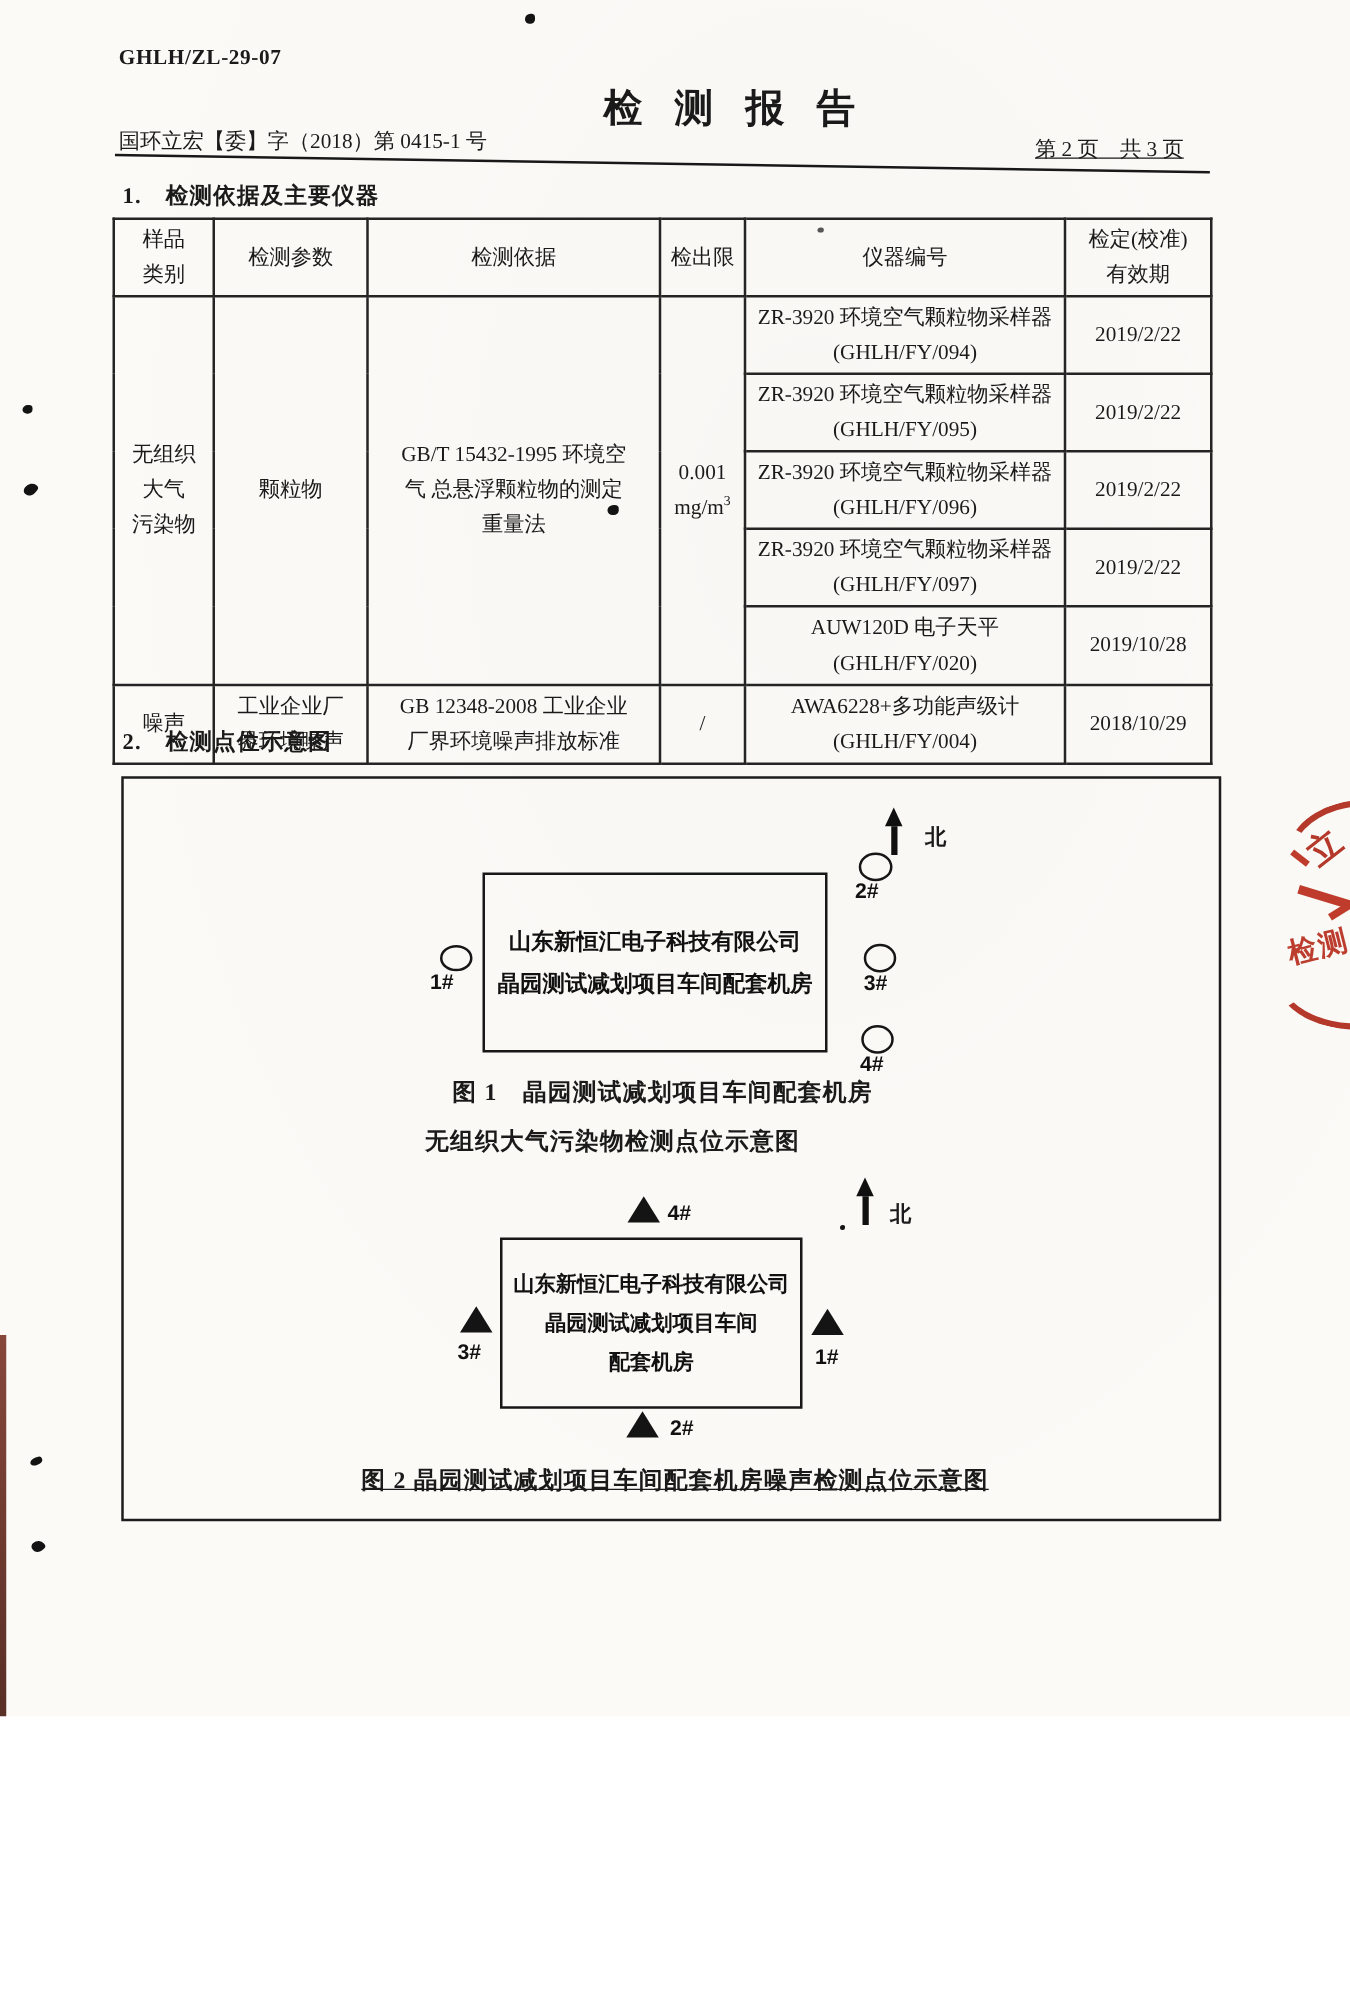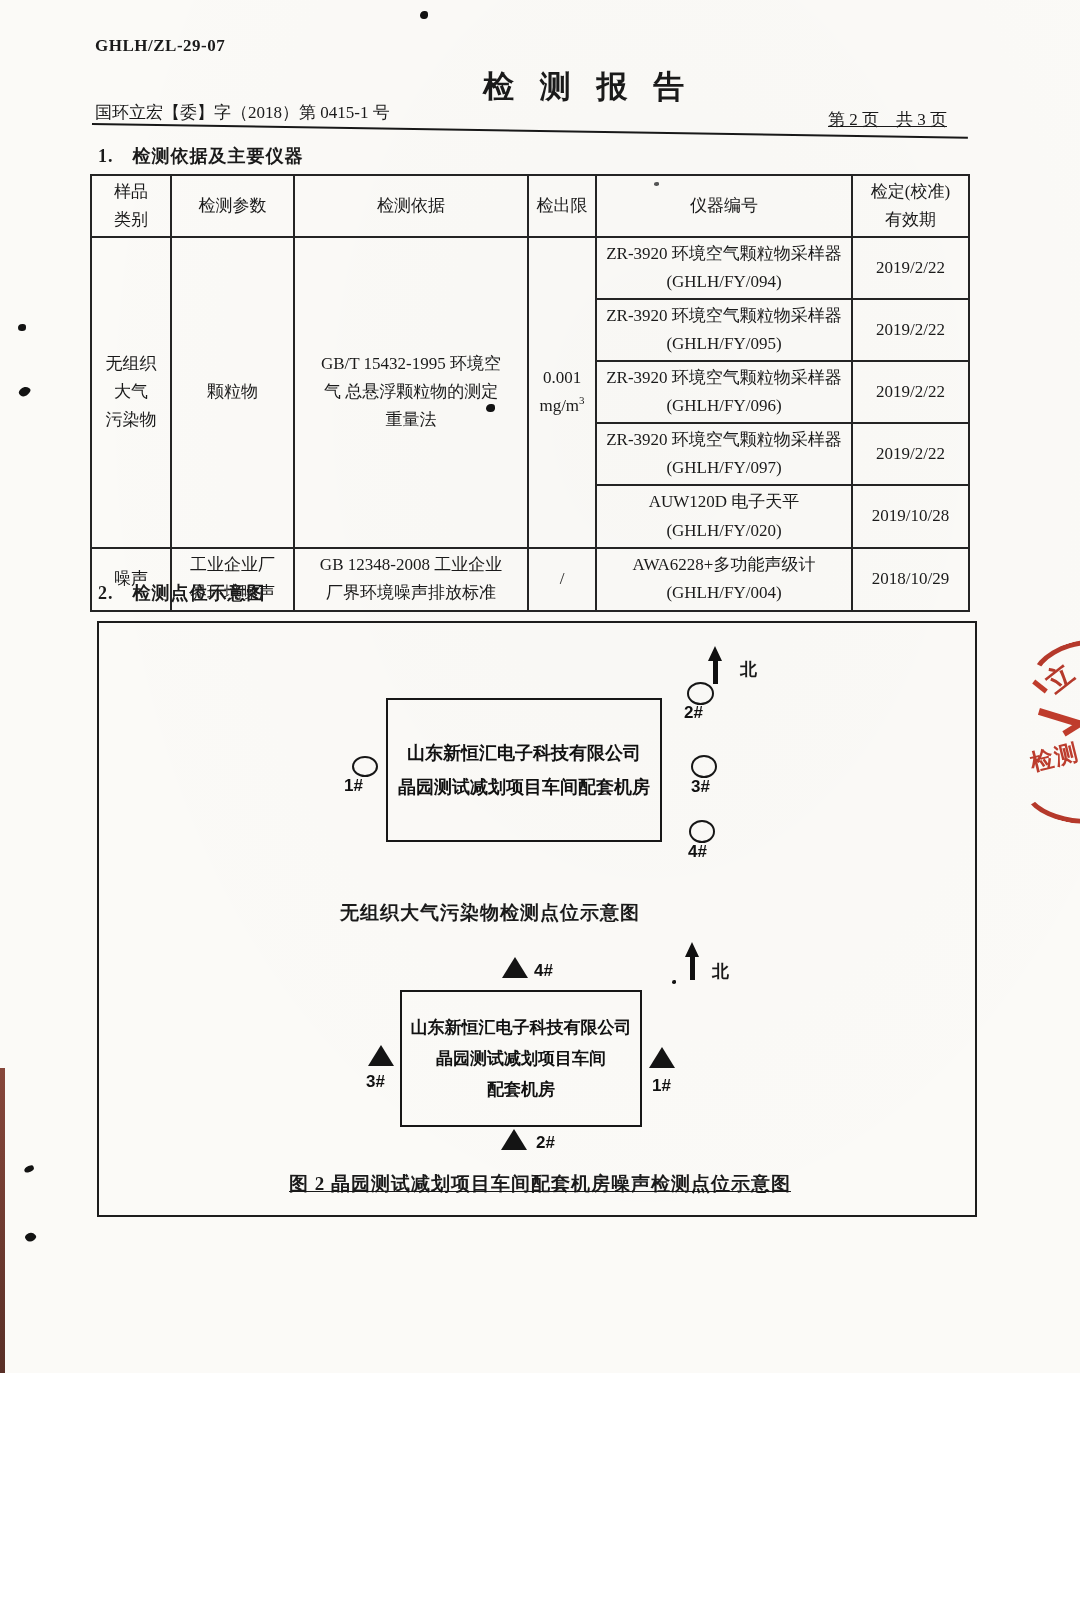--- a/index.html
+++ b/index.html
@@ -171,20 +171,21 @@
 
   <div class="abs circle" style="left:352px;top:756px;width:22px;height:17px;"></div>
   <div class="abs pt-label" style="left:344px;top:776px;">1#</div>
 
   <div class="abs circle" style="left:691px;top:755px;width:22px;height:19px;"></div>
   <div class="abs pt-label" style="left:691px;top:777px;">3#</div>
 
   <div class="abs circle" style="left:689px;top:820px;width:22px;height:19px;"></div>
   <div class="abs pt-label" style="left:688px;top:842px;">4#</div>
 
+  <div class="abs caption" style="left:240px;top:861px;width:580px;">图 1　晶园测试减划项目车间配套机房</div>
   <div class="abs caption" style="left:200px;top:900px;width:580px;">无组织大气污染物检测点位示意图</div>
 
   <div class="abs tri" style="left:502px;top:957px;"></div>
   <div class="abs pt-label" style="left:534px;top:961px;">4#</div>
 
   <div class="abs n-arrow" style="left:684px;top:942px;width:16px;">
     <div class="tip"></div>
     <div class="stem"></div>
   </div>
   <div class="abs north-label" style="left:712px;top:960px;">北</div>

